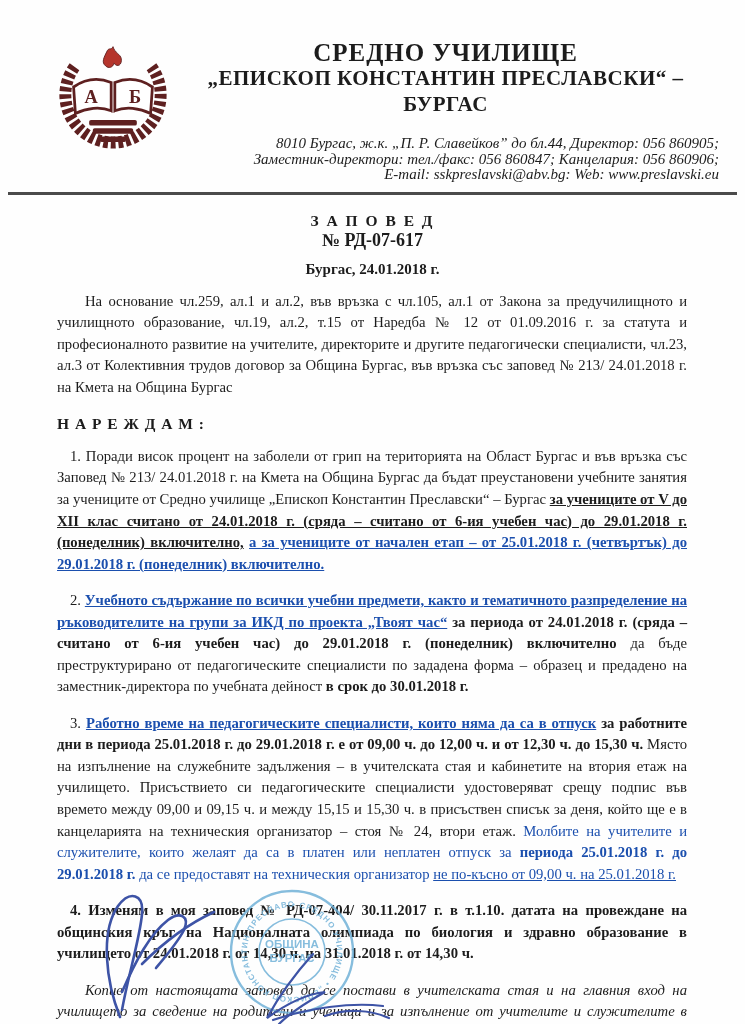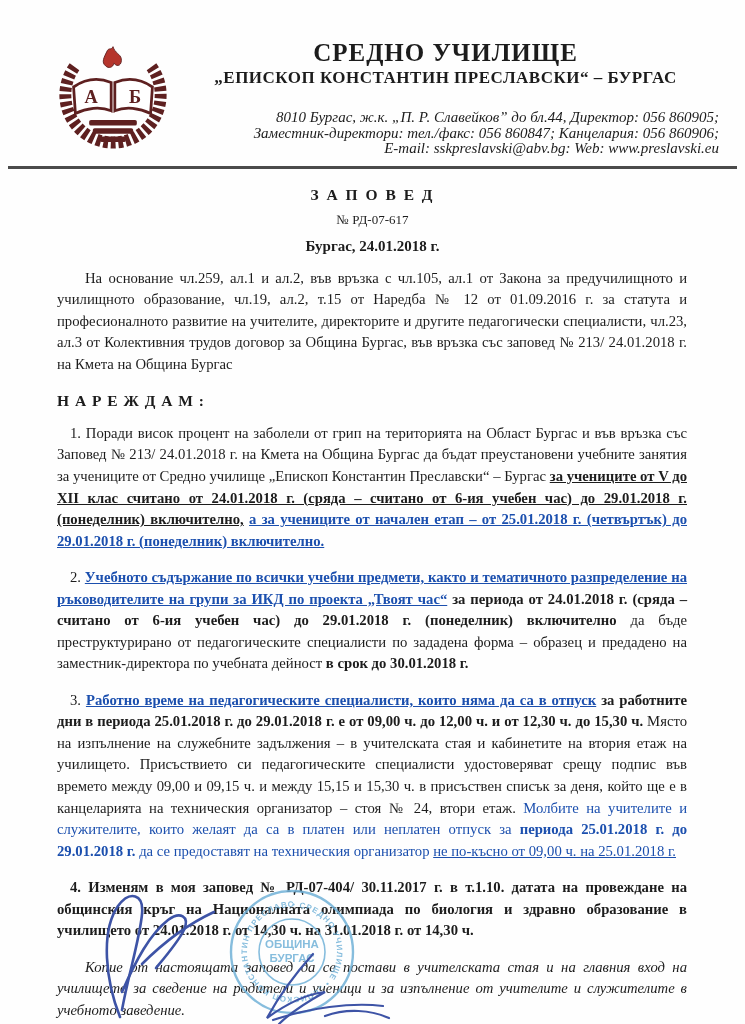--- a/index.html
+++ b/index.html
@@ -7,27 +7,27 @@
     width:745px;height:1024px;background:#fefefe;margin:0 auto;
     position:relative;overflow:hidden;
     font-family:"Liberation Serif","DejaVu Serif",serif;
     color:#1c1c1c;
   }
   
   .header{display:flex;padding:40px 26px 0 58px;}
   .logo{width:110px;height:116px;flex:none;}
   .header-text{flex:1;text-align:center;padding-left:4px;}
   .school-type{font-weight:bold;font-size:25px;letter-spacing:1px;line-height:25px;}
-  .school-name{font-weight:bold;font-size:17px;letter-spacing:.5px;line-height:26px;}
+  .school-name{font-weight:bold;font-size:21px;letter-spacing:.5px;line-height:26px;}
   .addr{margin-top:19px;text-align:right;font-style:italic;font-size:15px;line-height:15.5px;}
   .divider{margin:9px 8px 0;border:none;border-top:3px solid #4b4b4b;}
   
   .title-block{text-align:center;margin-top:17px;}
   .order-label{font-weight:bold;font-size:15.5px;letter-spacing:2px;}
-  .order-number{font-weight:normal;font-size:13px;margin-top:8px;}
+  .order-number{font-weight:bold;font-size:18px;margin-top:0;}
   .place-date{font-weight:bold;font-size:15px;margin-top:10px;}
   
   .content{margin:0 58px 0 57px;font-size:14.7px;line-height:21.6px;}
   .basis{margin-top:13px;text-indent:28px;text-align:justify;}
   .command{margin-top:13px;text-align:left;font-weight:bold;font-size:15.5px;letter-spacing:1px;}
   .item{margin-top:11px;text-indent:13px;text-align:justify;}
   .copy-note{margin-top:13px;text-indent:28px;text-align:justify;font-style:italic;}
   .b{font-weight:bold}
   .u{text-decoration:underline}
   .blue{color:var(--accent_blue);}

